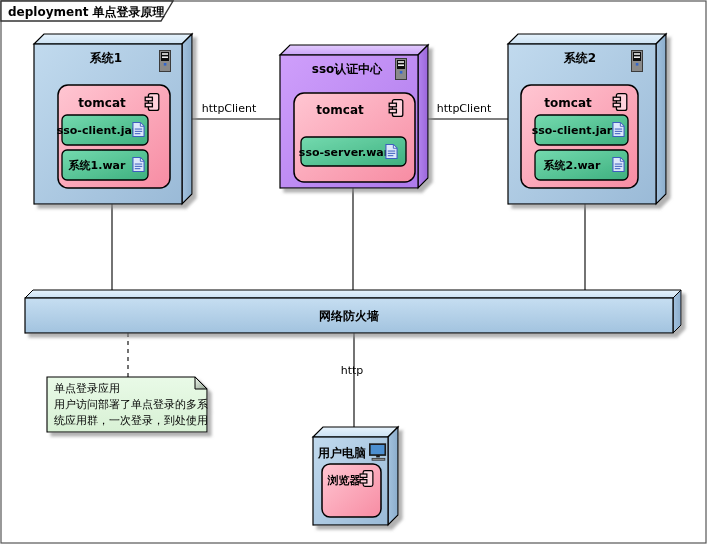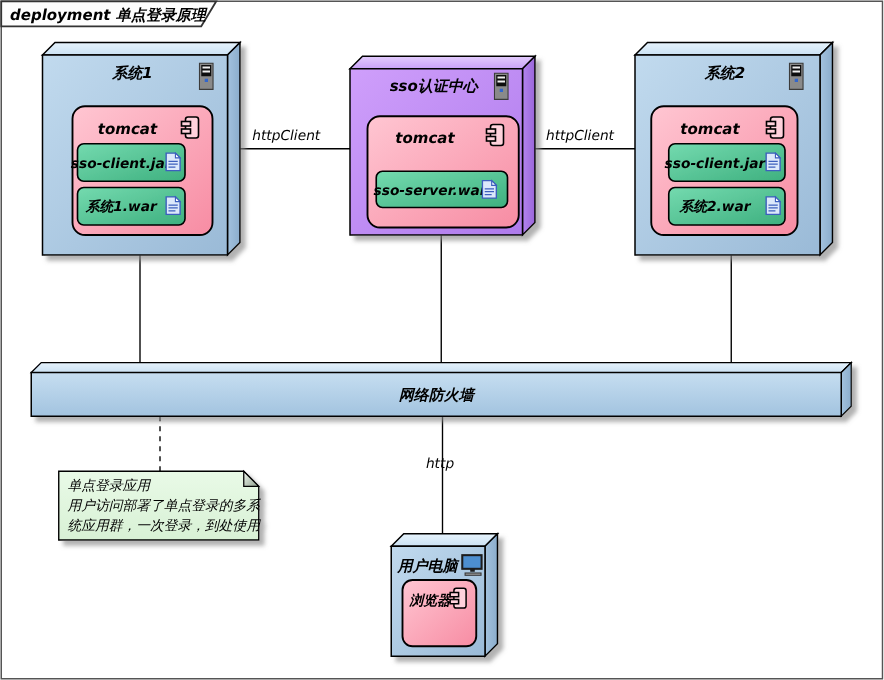--- a/index.html
+++ b/index.html
@@ -1,17 +1,17 @@
 <!DOCTYPE html>
 <html><head>
 <meta charset="utf-8">
 <style>
   html,body{margin:0;padding:0;background:#ffffff;}
   body{font-family:"DejaVu Sans","Liberation Sans",sans-serif;}
-  .stage{width:706px;height:544px;position:relative;font-style:italic;}
+  .stage{width:706px;height:544px;position:relative;}
   svg{display:block;}
   text{fill:#000000;}
   .t-bold{font-weight:bold;}
   .t12{font-size:12px;}
   .t11{font-size:11px;}
   .mid{text-anchor:middle;}
   .ln{stroke:#000;stroke-width:1.1;fill:none;}
   .ln-dash{stroke:#000;stroke-width:1.1;fill:none;stroke-dasharray:4,4;}
   .edge{stroke:#000;stroke-width:1.2;}
   .edge-thin{stroke:#000;stroke-width:1;}

